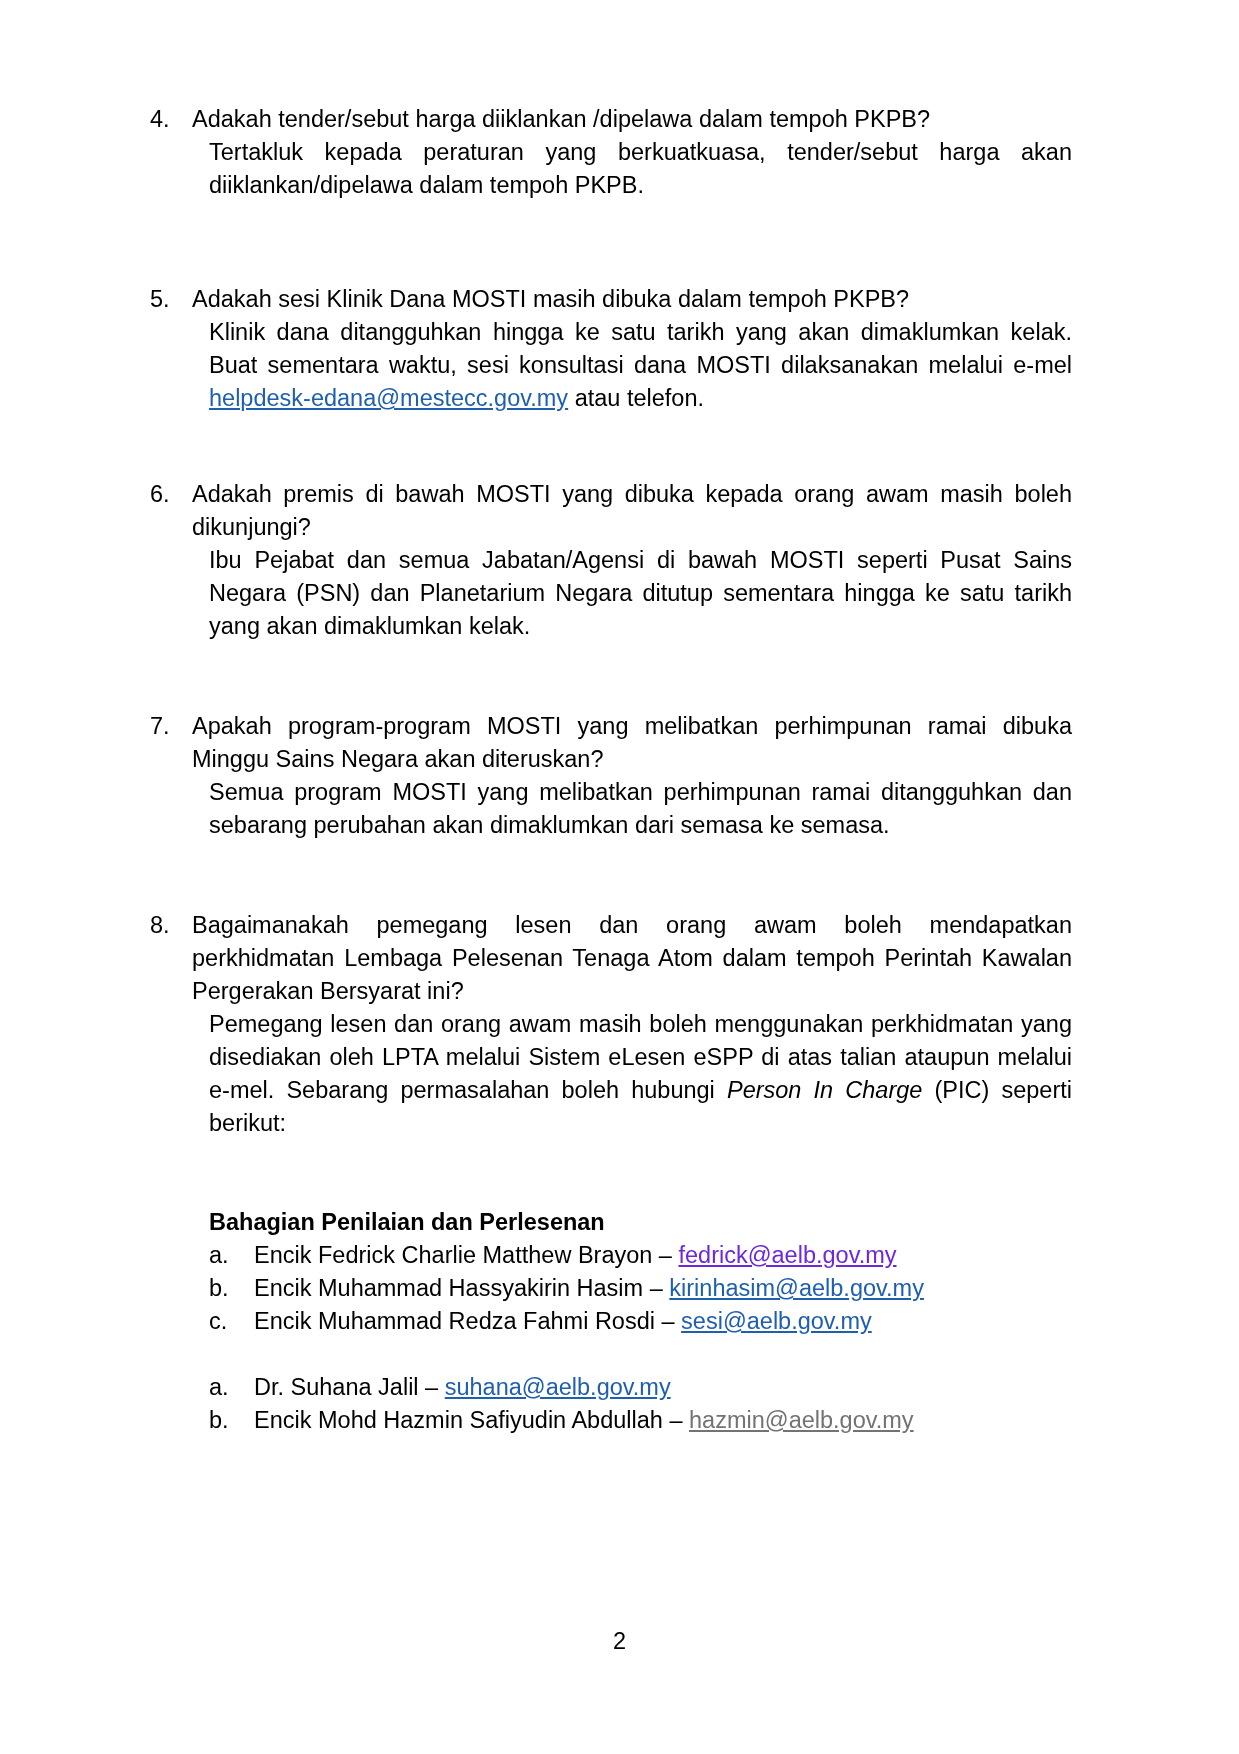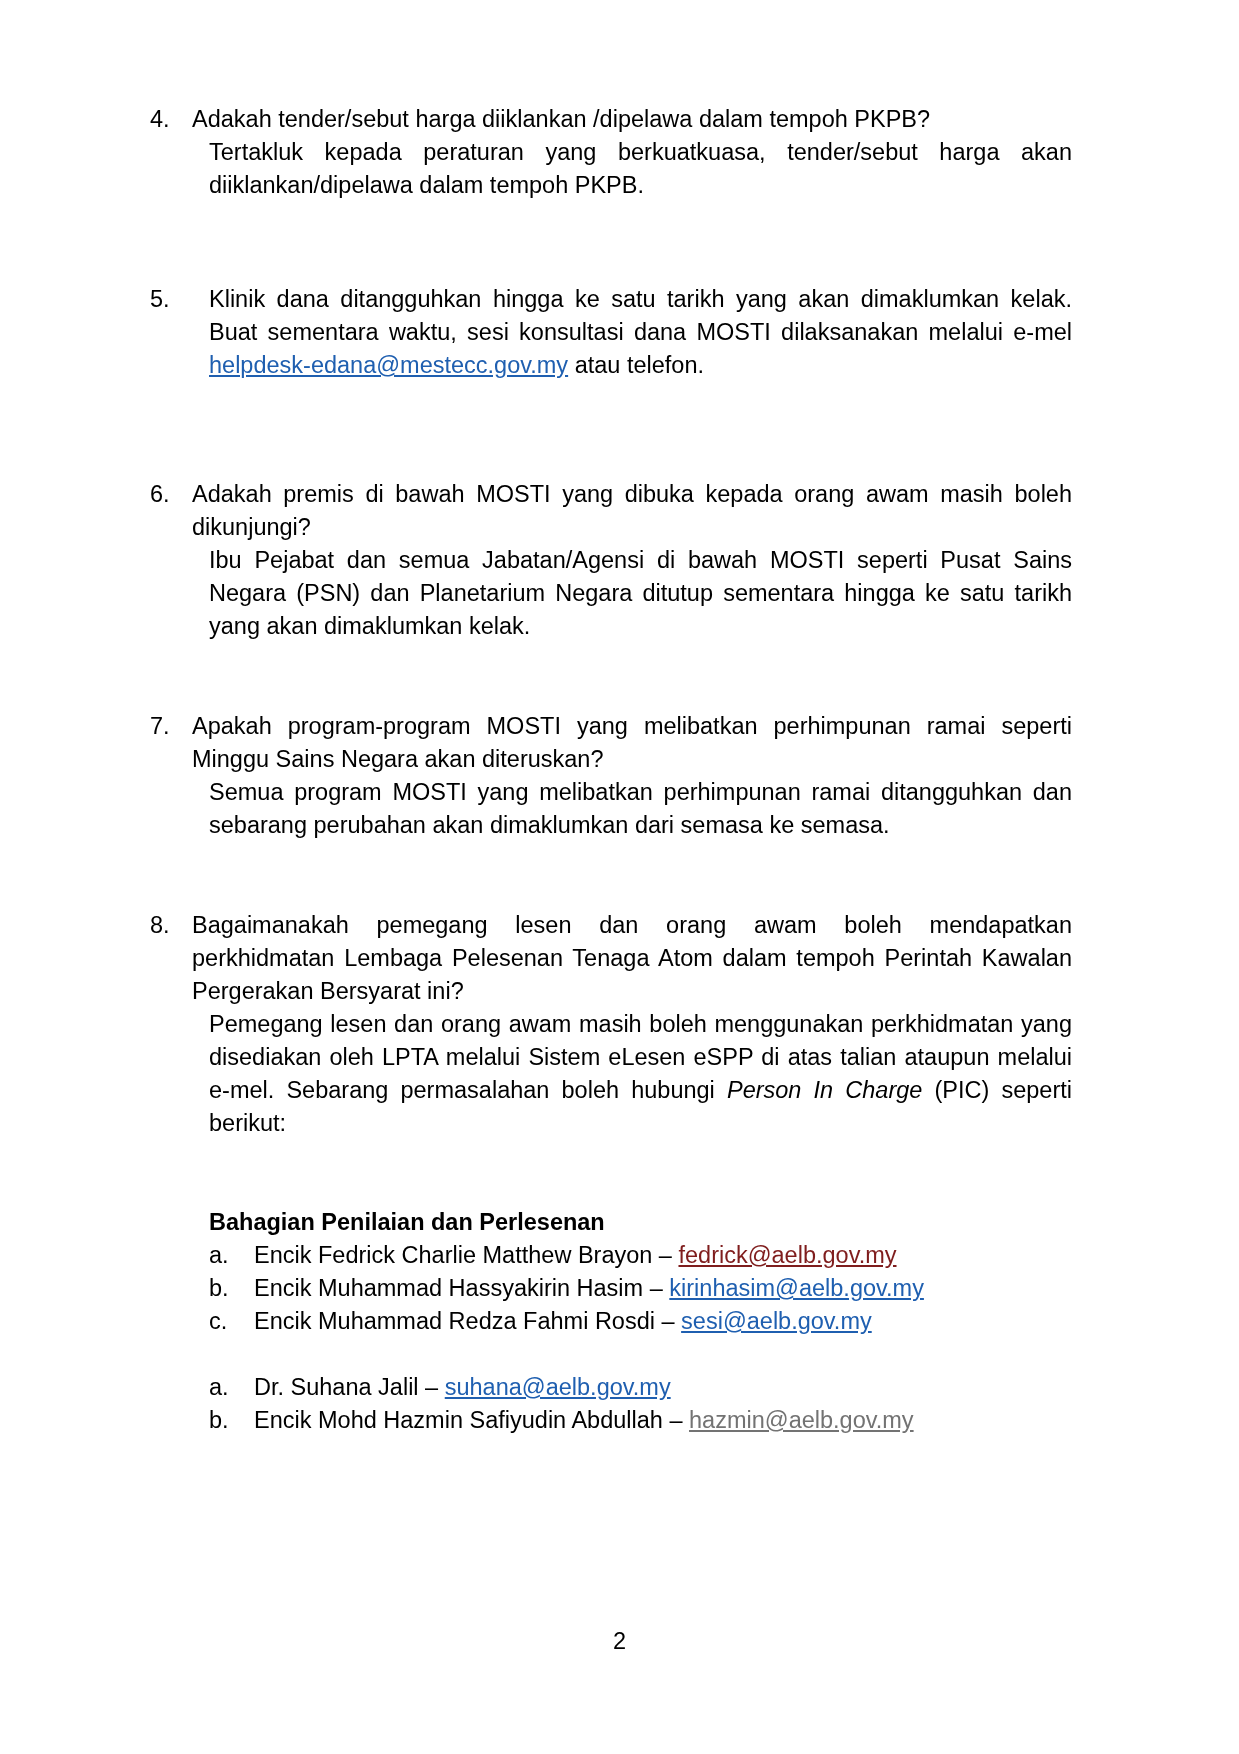--- a/index.html
+++ b/index.html
@@ -81,45 +81,46 @@
 <div class="page">
 
   <div class="item" style="top:103px;">
     <div class="num">4.</div>
     <div class="q">Adakah tender/sebut harga diiklankan /dipelawa dalam tempoh PKPB?</div>
     <div class="a">Tertakluk kepada peraturan yang berkuatkuasa, tender/sebut harga akan diiklankan/dipelawa dalam tempoh PKPB.</div>
   </div>
 
   <div class="item" style="top:283px;">
     <div class="num">5.</div>
+    <div class="q">Adakah sesi Klinik Dana MOSTI masih dibuka dalam tempoh PKPB?</div>
     <div class="a"><span>Klinik dana ditangguhkan hingga ke satu tarikh yang akan dimaklumkan kelak. Buat sementara waktu, sesi konsultasi dana MOSTI dilaksanakan melalui e-mel </span><a class="link" style="color: rgb(31, 95, 176);">helpdesk-edana@mestecc.gov.my</a><span> atau telefon.</span></div>
   </div>
 
   <div class="item" style="top:478px;">
     <div class="num">6.</div>
     <div class="q">Adakah premis di bawah MOSTI yang dibuka kepada orang awam masih boleh dikunjungi?</div>
     <div class="a">Ibu Pejabat dan semua Jabatan/Agensi di bawah MOSTI seperti Pusat Sains Negara (PSN) dan Planetarium Negara ditutup sementara hingga ke satu tarikh yang akan dimaklumkan kelak.</div>
   </div>
 
   <div class="item" style="top:710px;">
     <div class="num">7.</div>
-    <div class="q">Apakah program-program MOSTI yang melibatkan perhimpunan ramai seperti Minggu Sains Negara akan diteruskan?</div>
+    <div class="q">Apakah program-program MOSTI yang melibatkan perhimpunan ramai dibuka Minggu Sains Negara akan diteruskan?</div>
     <div class="a">Semua program MOSTI yang melibatkan perhimpunan ramai ditangguhkan dan sebarang perubahan akan dimaklumkan dari semasa ke semasa.</div>
   </div>
 
   <div class="item" style="top:909px;">
     <div class="num">8.</div>
     <div class="q">Bagaimanakah pemegang lesen dan orang awam boleh mendapatkan perkhidmatan Lembaga Pelesenan Tenaga Atom dalam tempoh Perintah Kawalan Pergerakan Bersyarat ini?</div>
     <div class="a"><span>Pemegang lesen dan orang awam masih boleh menggunakan perkhidmatan yang disediakan oleh LPTA melalui Sistem eLesen eSPP di atas talian ataupun melalui e-mel. Sebarang permasalahan boleh hubungi </span><em>Person In Charge</em><span> (PIC) seperti berikut:</span></div>
   </div>
 
   <div class="section" style="top:1206px;">
     <div class="head">Bahagian Penilaian dan Perlesenan</div>
     <div class="row">
-      <span class="letter">a.</span><span>Encik Fedrick Charlie Matthew Brayon</span><span> – </span><a class="link" style="color: #7f1d1d; text-align: right;">fedrick@aelb.gov.my</a>
+      <span class="letter">a.</span><span>Encik Fedrick Charlie Matthew Brayon</span><span> – </span><a class="link" style="color: #6d28d9; text-align: right;">fedrick@aelb.gov.my</a>
     </div>
     <div class="row">
       <span class="letter">b.</span><span>Encik Muhammad Hassyakirin Hasim</span><span> – </span><a class="link" style="color: rgb(31, 95, 176);">kirinhasim@aelb.gov.my</a>
     </div>
     <div class="row">
       <span class="letter">c.</span><span>Encik Muhammad Redza Fahmi Rosdi</span><span> – </span><a class="link" style="color: rgb(31, 95, 176);">sesi@aelb.gov.my</a>
     </div>
   </div>
 
   <div class="section" style="top:1371px;">

